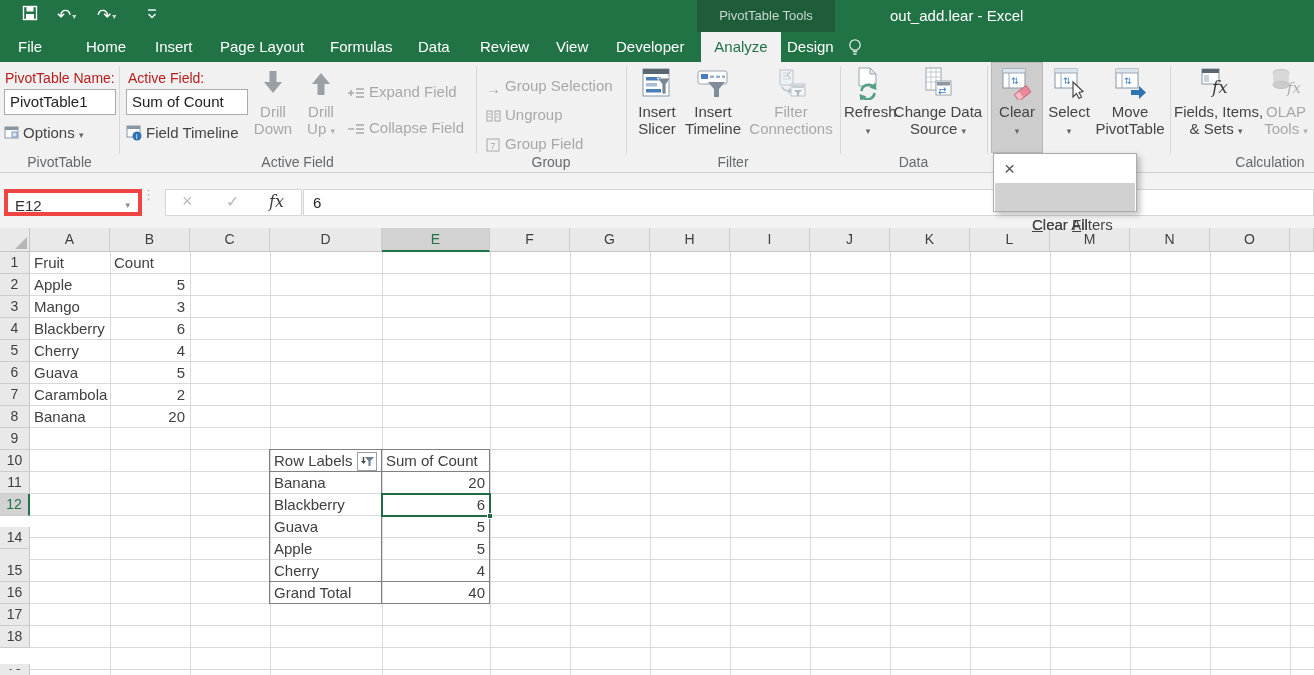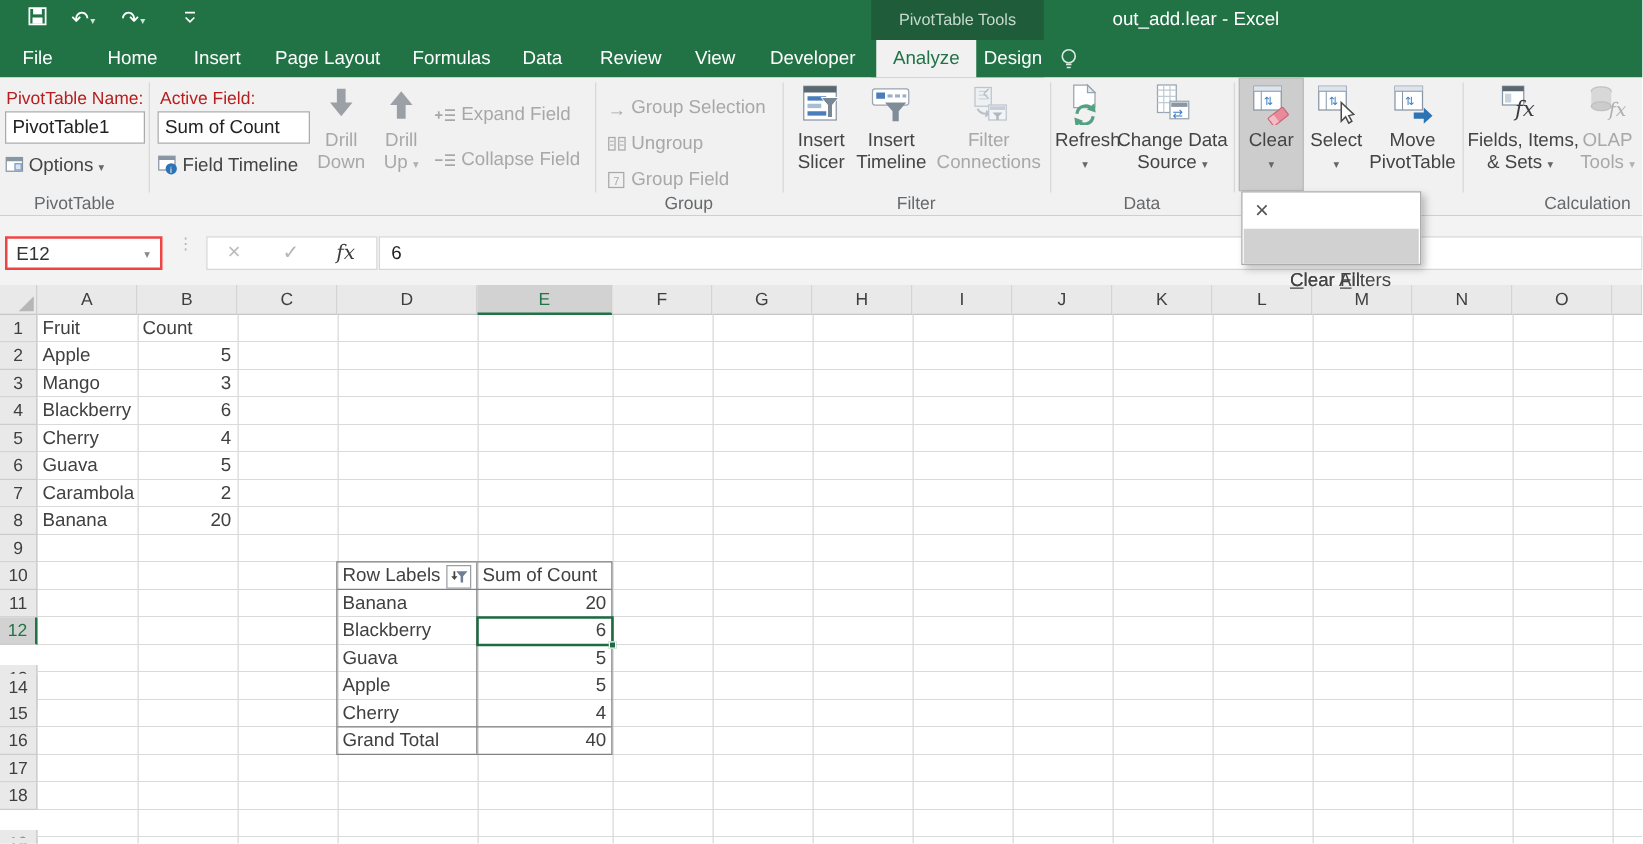--- a/index.html
+++ b/index.html
@@ -42,21 +42,21 @@
   
   #clearmenu { position:absolute; left:993px; top:153px; width:144px; height:59px; background:#fff; border:1px solid #ababab; box-shadow:3px 3px 6px rgba(0,0,0,0.25); z-index:60; }
   .menuitem { position:absolute; left:1px; width:140px; height:28px; line-height:28px; font-size:15px; color:#444; white-space:pre; }
   .menuitem .txt { position:absolute; left:37px; white-space:pre; }
   .menuitem .accel { text-decoration:underline; }
   .menuitem.hl { background:#d1d1d1; }
   .menu-x { position:absolute; left:9px; top:0; font-size:19px; color:#555; line-height:28px; }
 
   
   #fbar { position:absolute; left:0; top:173px; width:1314px; height:55px; background:#f3f3f3; }
-  #namebox { position:absolute; left:4px; top:16px; width:126px; height:27px; background:#fff; border:2px solid #ef4444; font-size:15px; color:#333; line-height:25px; padding-left:7px; }
+  #namebox { position:absolute; left:4px; top:16px; width:138px; height:27px; background:#fff; border:4px solid #ef4444; font-size:15px; color:#333; line-height:25px; padding-left:7px; }
   #namebox .dd { position:absolute; right:8px; top:0; line-height:25px; color:#888; }
   .fdots { position:absolute; left:142px; top:18px; color:#b4b4b4; font-size:13px; letter-spacing:0; line-height:8px; text-align:center; width:10px; }
   #fbtns { position:absolute; left:165px; top:16px; width:137px; height:27px; background:#fff; border:1px solid #d6d6d6; }
   .fx-x { position:absolute; left:16px; top:1px; font-size:18px; color:#bcbcbc; }
   .fx-chk { position:absolute; left:60px; top:2px; font-size:16px; color:#b6b6b6; }
   .fx-fx { position:absolute; left:103px; top:2px; font-family:"DejaVu Serif", serif; font-style:italic; font-size:16px; color:#3c3c3c; }
   #ffield { position:absolute; left:303px; top:16px; width:1011px; height:27px; background:#fff; border:1px solid #d6d6d6; font-size:15px; color:#222; line-height:25px; padding-left:9px; }
 
   
   #sheet { position:absolute; left:0; top:228px; width:1314px; height:447px; background:#fff; overflow:hidden; }
@@ -166,20 +166,21 @@
           <path d="M3 4 v6 M0 7 h6" stroke="#a8a8a8" stroke-width="1.4"></path>
           <path d="M8 3 h8 M8 7 h8 M8 11 h8" stroke="#a8a8a8" stroke-width="1.4"></path>
         </svg></span><span>Expand Field</span>
   </div>
   <div class="smallbtn dis" style="left:348px; top:54px;">
     <span class="ic"><svg width="17" height="14" viewBox="0 0 17 14">
           <path d="M0 7 h6" stroke="#a8a8a8" stroke-width="1.4"></path>
           <path d="M8 3 h8 M8 7 h8 M8 11 h8" stroke="#a8a8a8" stroke-width="1.4"></path>
         </svg></span><span>Collapse Field</span>
   </div>
+  <div class="glabel" style="left:119px; width:357px;">Active Field</div>
   <div class="gsep" style="left:476px;"></div>
 
   <div class="smallbtn dis" style="left:486px; top:12px;">
     <span class="ic" style="color:#a8a8a8;">→</span><span>Group Selection</span>
   </div>
   <div class="smallbtn dis" style="left:486px; top:41px;">
     <span class="ic"><svg width="15" height="14" viewBox="0 0 15 14">
           <rect x="1" y="2" width="5" height="10" fill="none" stroke="#a8a8a8"></rect>
           <rect x="9" y="2" width="5" height="10" fill="none" stroke="#a8a8a8"></rect>
           <path d="M2 5 h3 M2 8 h3 M10 5 h3 M10 8 h3" stroke="#b8b8b8"></path>
@@ -369,21 +370,21 @@
     <div class="rowhdr" style="top: 90px; height: 22px; line-height: 21px;">4</div>
     <div class="rowhdr" style="top: 112px; height: 22px; line-height: 21px;">5</div>
     <div class="rowhdr" style="top: 134px; height: 22px; line-height: 21px;">6</div>
     <div class="rowhdr" style="top: 156px; height: 22px; line-height: 21px;">7</div>
     <div class="rowhdr" style="top: 178px; height: 22px; line-height: 21px;">8</div>
     <div class="rowhdr" style="top: 200px; height: 22px; line-height: 21px;">9</div>
     <div class="rowhdr" style="top: 222px; height: 22px; line-height: 21px;">10</div>
     <div class="rowhdr" style="top: 244px; height: 22px; line-height: 21px;">11</div>
     <div class="rowhdr sel" style="top: 266px; height: 22px; line-height: 21px;">12</div>
     <div class="rowhdr" style="top: 304px; height: 36px; line-height: 21px;">13</div>
-    <div class="rowhdr" style="top: 311px; height: 22px; line-height: 21px;">14</div>
+    <div class="rowhdr" style="top: 299px; height: 22px; line-height: 21px;">14</div>
     <div class="rowhdr" style="top: 332px; height: 22px; line-height: 21px;">15</div>
     <div class="rowhdr" style="top: 354px; height: 22px; line-height: 21px;">16</div>
     <div class="rowhdr" style="top: 376px; height: 22px; line-height: 21px;">17</div>
     <div class="rowhdr" style="top: 398px; height: 22px; line-height: 21px;">18</div>
     <div class="rowhdr" style="top: 436px; height: 22px; line-height: 21px;">19</div>
     <div class="rowhdr" style="top: 442px; height: 22px; line-height: 21px;">20</div>
     <div class="vgrid" style="left: 110px; height: 423px;"></div>
     <div class="vgrid" style="left: 190px; height: 423px;"></div>
     <div class="vgrid" style="left: 270px; height: 423px;"></div>
     <div class="vgrid" style="left: 382px; height: 423px;"></div>

